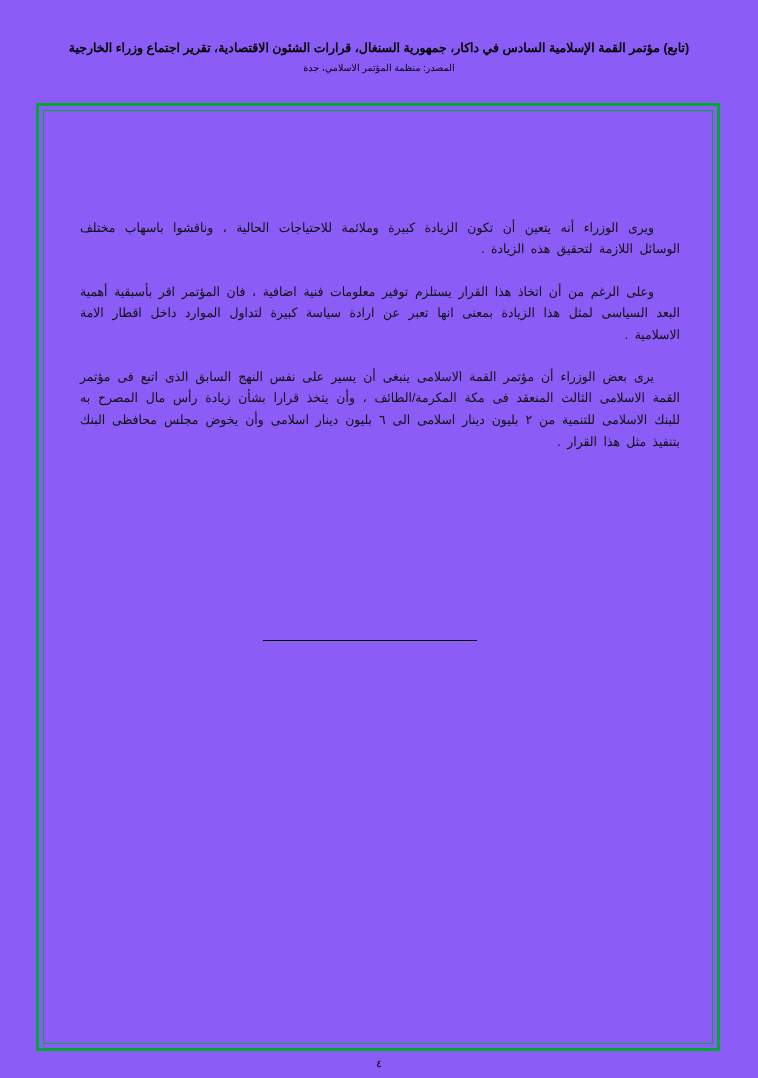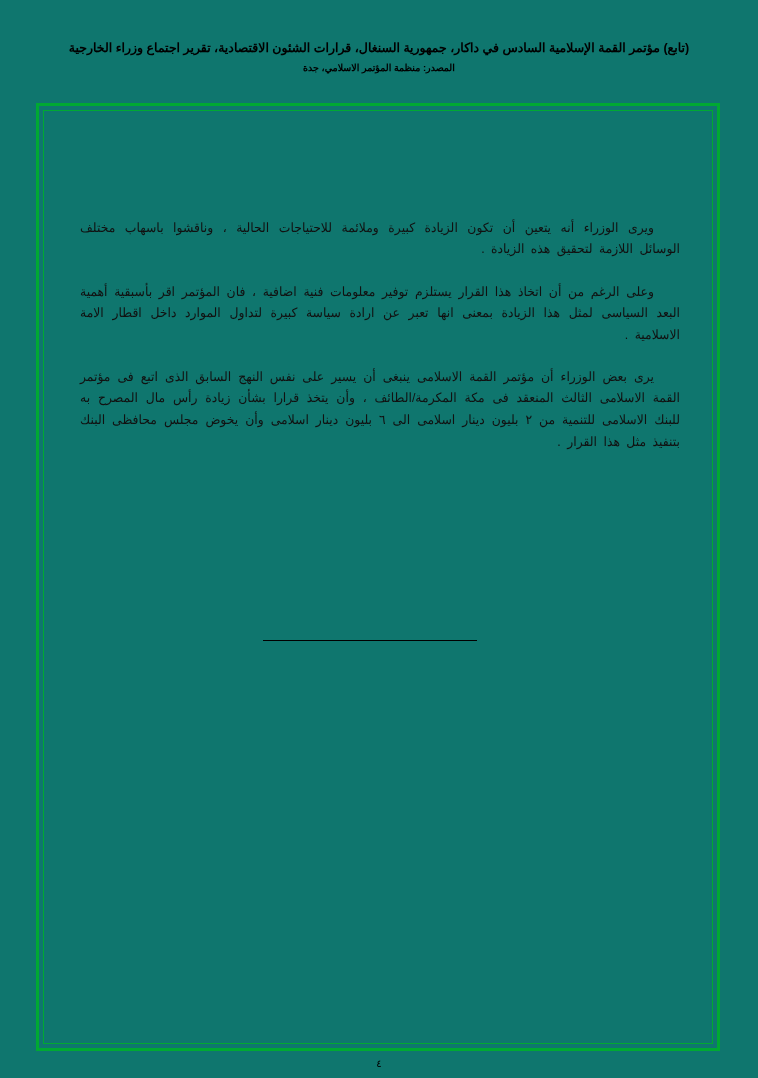--- a/index.html
+++ b/index.html
@@ -13,21 +13,21 @@
     font-family: "Liberation Sans", sans-serif;
     color: #000000;
     position: relative;
     overflow: hidden;
   }
   .page {
     position: absolute;
     top: 0; left: 0;
     width: 758px;
     height: 1078px;
-    background: #0f766e;
+    background: #8b5cf6;
   }
   
   .header {
     position: absolute;
     top: 40px;
     left: 0;
     width: 758px;
     text-align: center;
     direction: rtl;
   }
@@ -36,21 +36,21 @@
     font-size: 12.5px;
     font-weight: bold;
     color: #000;
     letter-spacing: 0px;
     white-space: nowrap;
   }
   .header-line2 {
     margin-top: 7px;
     font-family: "Liberation Sans", sans-serif;
     font-size: 9.5px;
-    font-weight: bold;
+    font-weight: normal;
     color: #000;
     white-space: nowrap;
   }
   
   .frame-outer {
     position: absolute;
     left: 36px;
     top: 103px;
     width: 684px;
     height: 948px;

